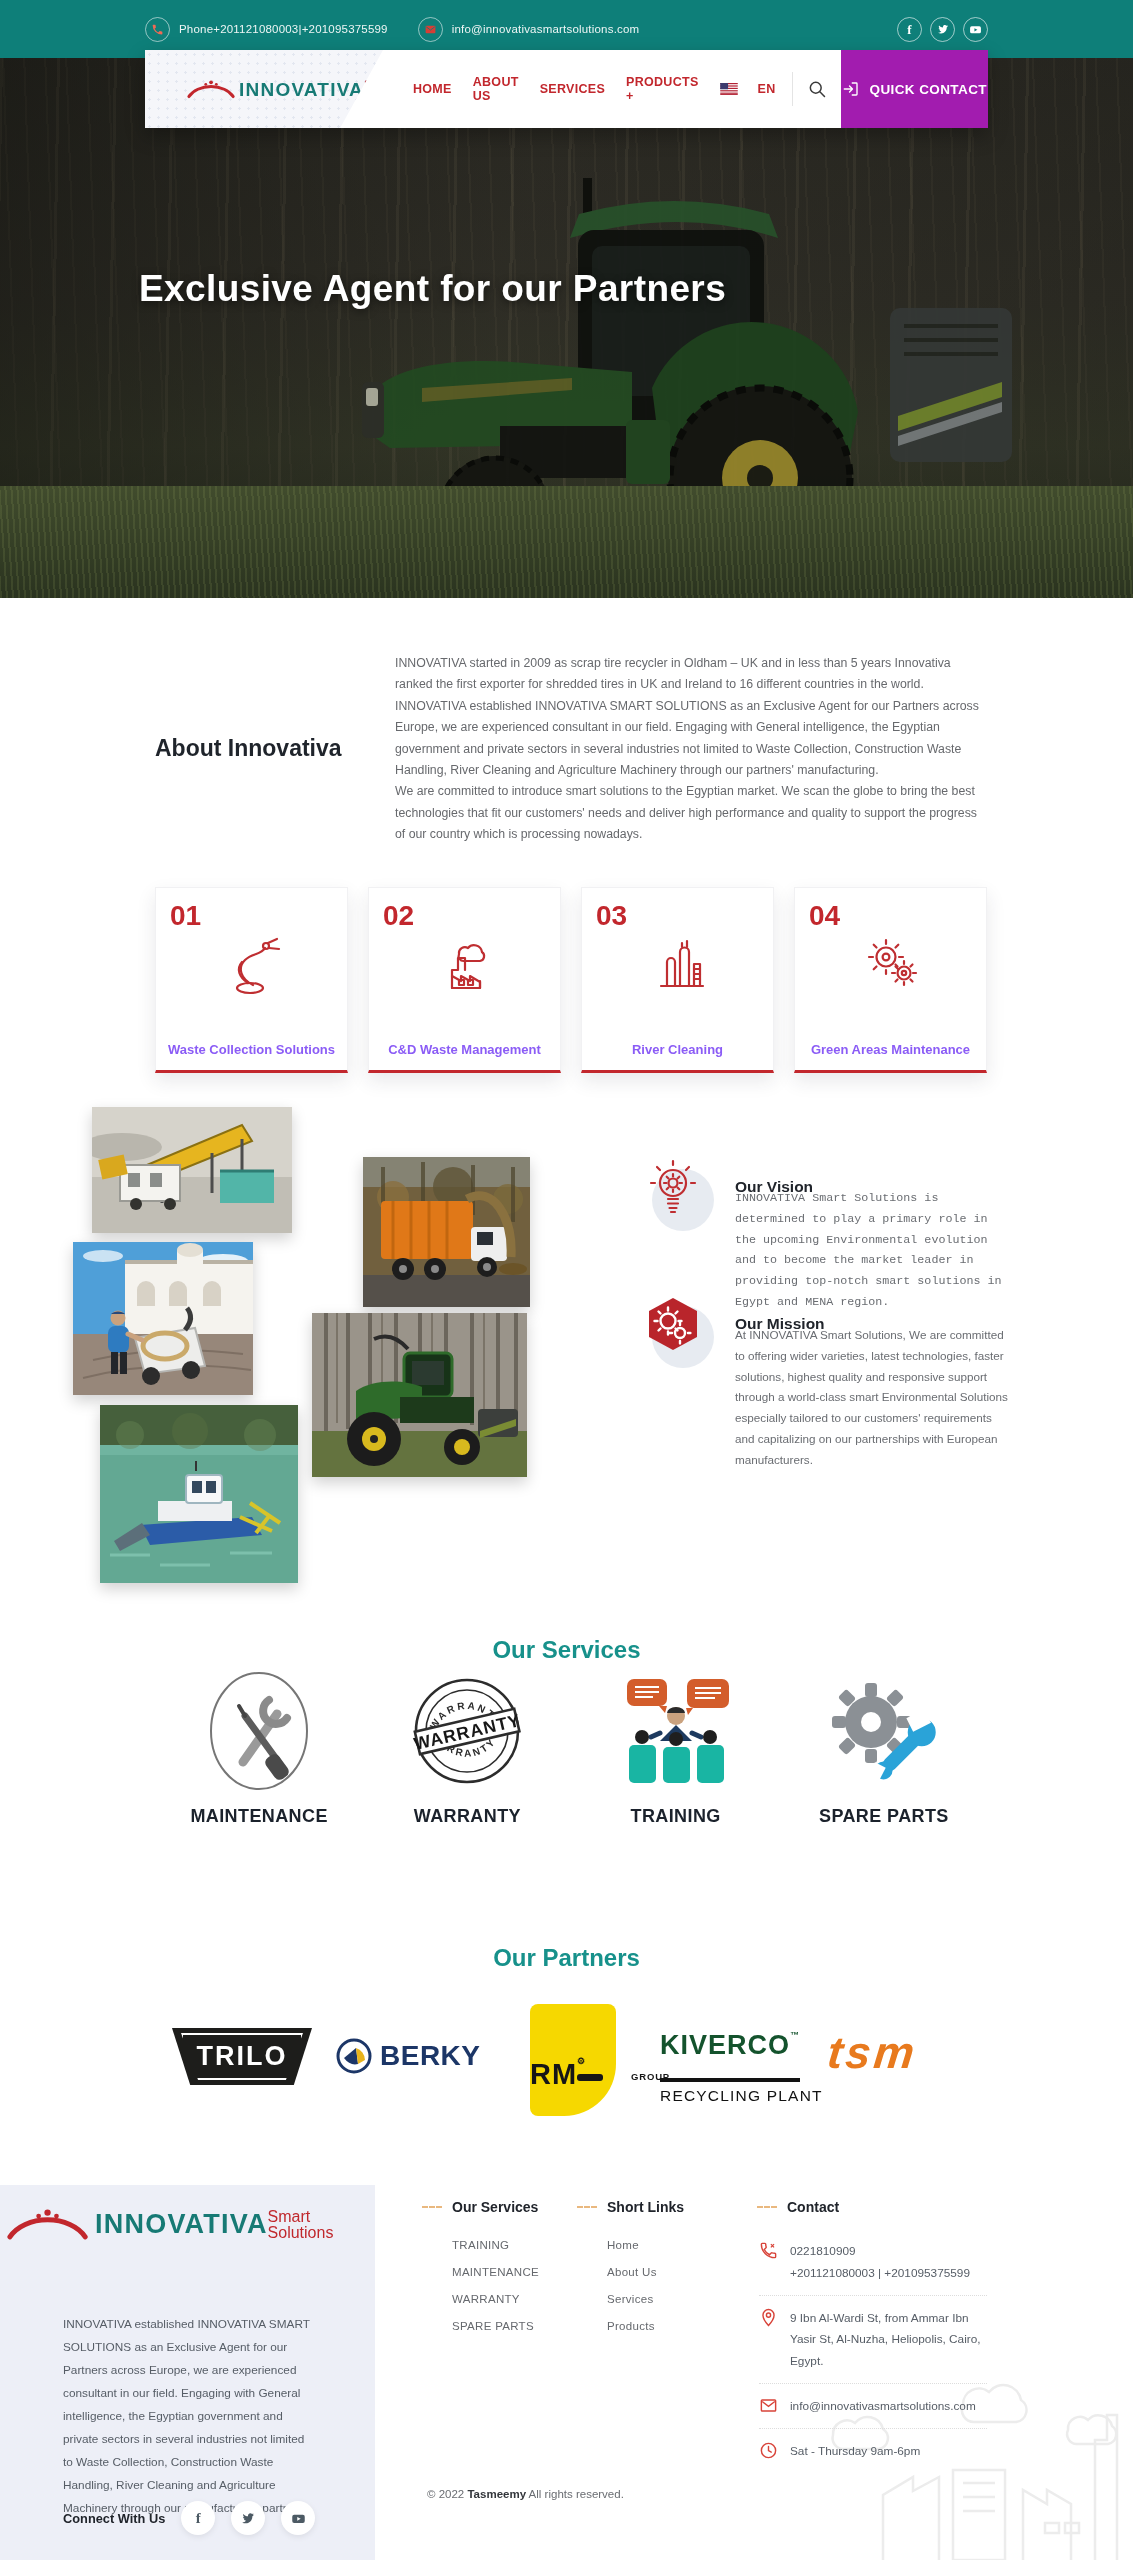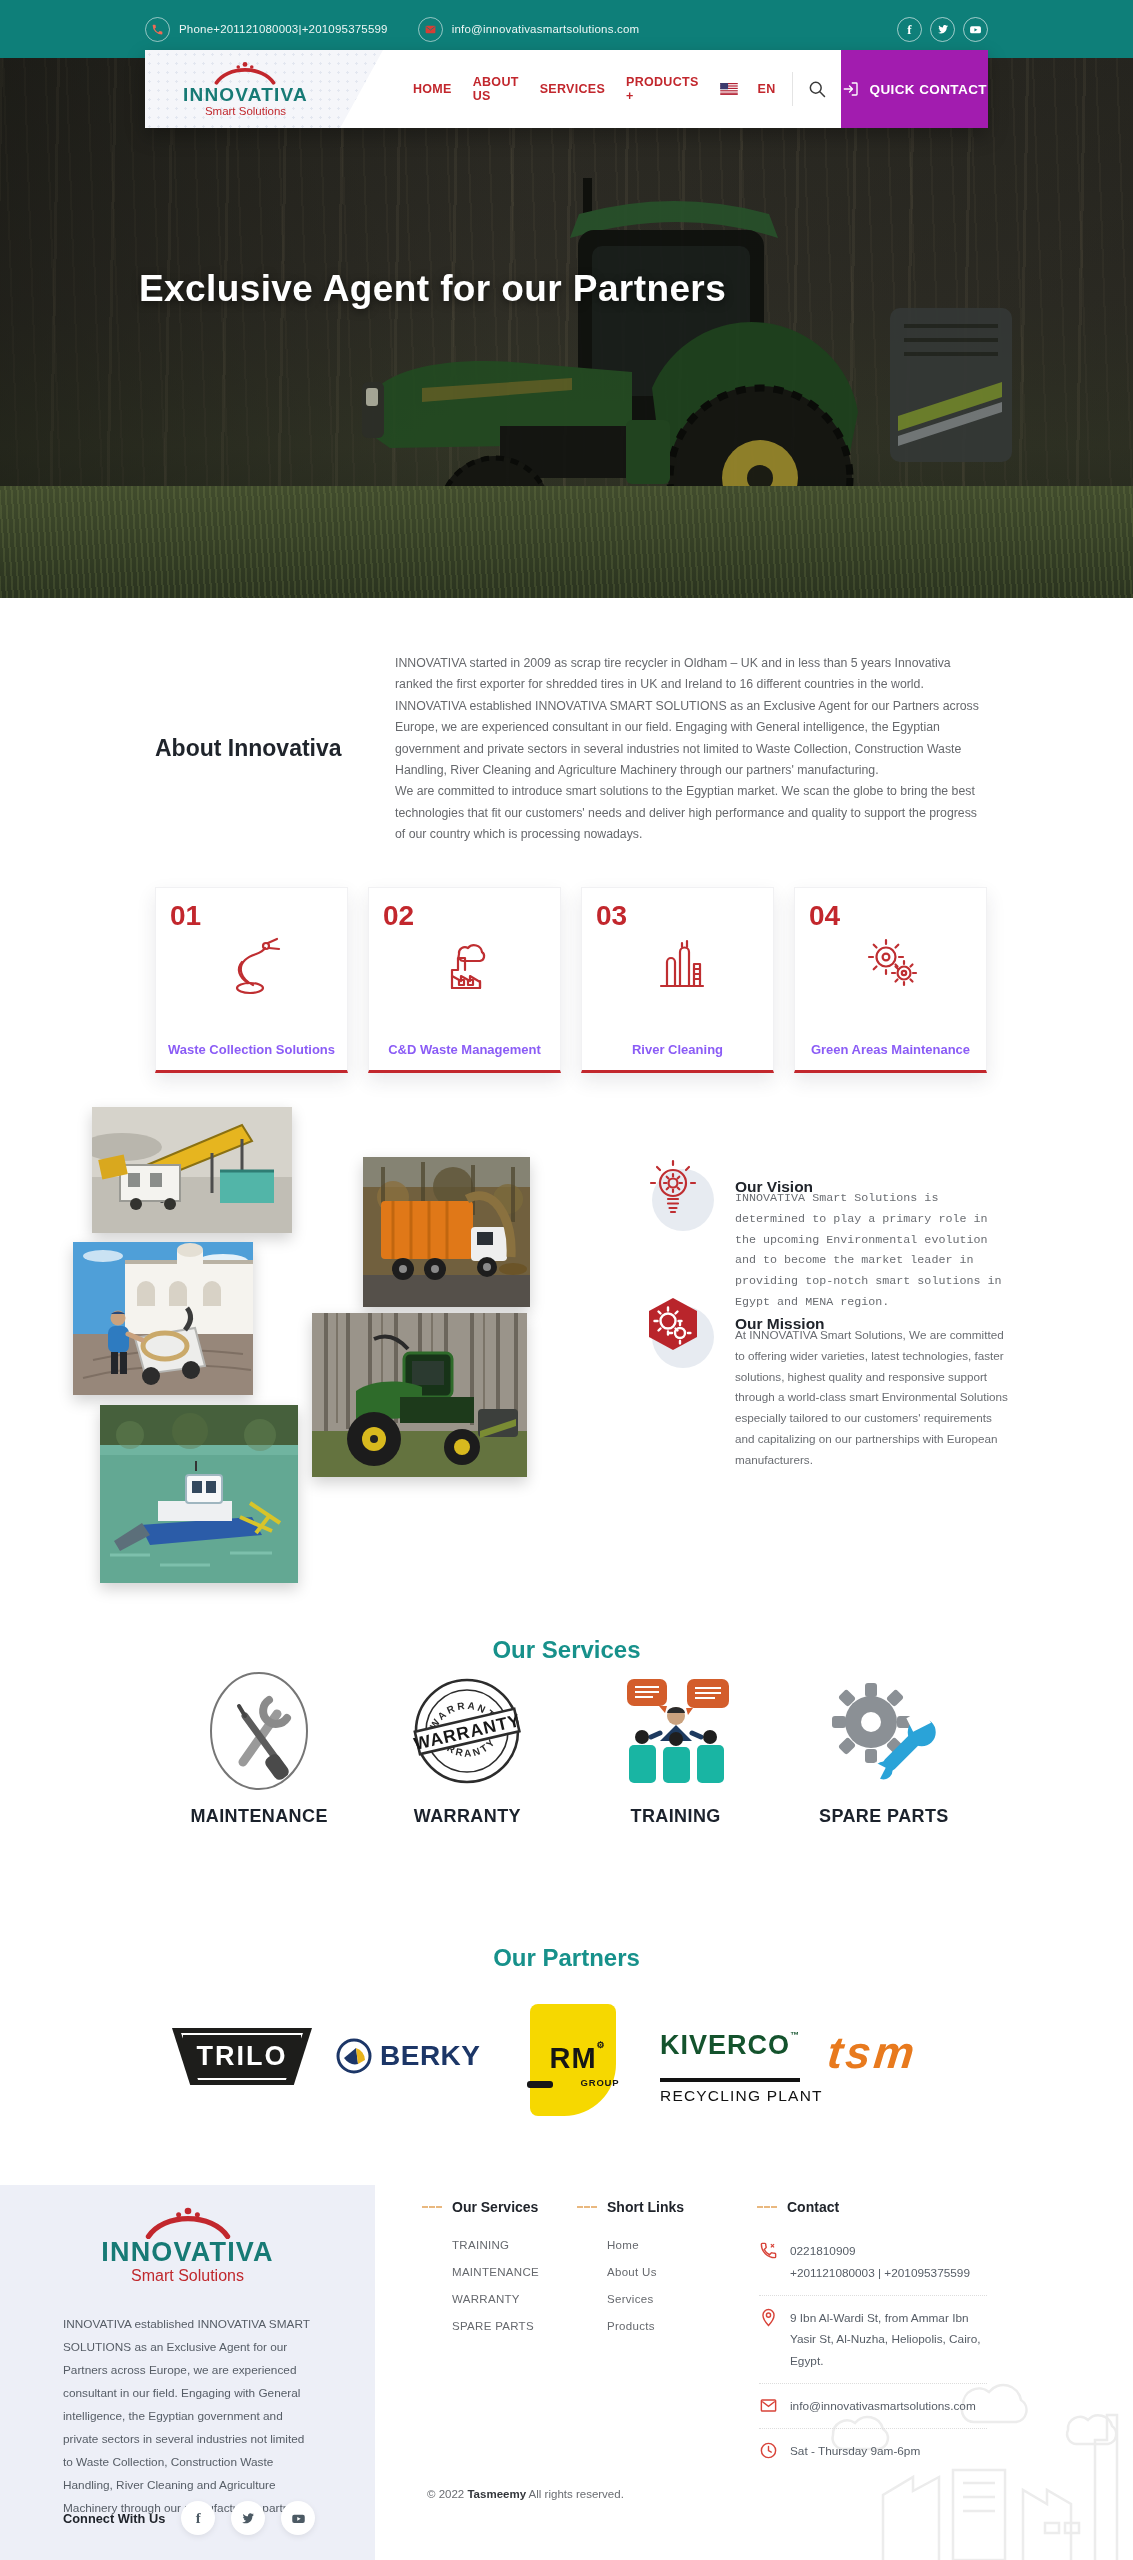--- a/index.html
+++ b/index.html
@@ -25,21 +25,21 @@
 
   
   .header { position:absolute; top:50px; left:145px; width:843px; height:78px; background:#fff;
     z-index:40; display:flex; align-items:center; box-shadow:0 8px 18px rgba(0,0,0,.28); }
   .logo-wrap { width:238px; height:100%; flex:0 0 auto;
     background-color:#f5f6fa;
     background-image:radial-gradient(#e3e7f0 1px, transparent 1.2px);
     background-size:9px 9px;
     clip-path:polygon(0 0, 100% 0, 82% 100%, 0 100%);
     display:flex; align-items:center; justify-content:flex-start; padding-left:38px; }
-  .brand { display:flex; flex-direction:column; align-items:center; line-height:1; }
+  .brand { display:flex; flex-direction:row; align-items:center; line-height:1; }
   .brand .bname { font-weight:800; color:#177a75; letter-spacing:1.2px; }
   .brand .bsub { color:#c0282d; margin-top:2px; }
   .brand-sm .bname { font-size:19px; }
   .brand-sm .bsub { font-size:11.5px; }
   .brand-lg .bname { font-size:27px; }
   .brand-lg .bsub { font-size:16px; }
   .nav { display:flex; align-items:center; gap:21px; margin-left:30px; }
   .nav a { color:#c2272d; font-size:12.5px; font-weight:700; letter-spacing:.3px; }
   .lang { display:flex; align-items:center; gap:20px; color:#8c1d1d; font-size:12px; font-weight:700; }
   .hdr-div { width:1px; height:34px; background:#e4e4e4; margin-left:16px; }
@@ -106,21 +106,21 @@
   .partners .sec-h { top:24px; }
   .logo-trilo { position:absolute; left:172px; top:128px; width:140px; height:57px; background:#1d1d1b;
     clip-path:polygon(0 0,100% 0,87% 100%,13% 100%); display:flex; align-items:center; justify-content:center; }
   .logo-trilo .inner { position:absolute; inset:5px 9px; border:2px solid #fff;
     clip-path:polygon(0 0,100% 0,86% 100%,14% 100%); }
   .logo-trilo .t { position:relative; color:#fff; font-size:27px; font-weight:800; letter-spacing:2px; }
   .logo-trilo .reg { position:absolute; right:2px; top:-2px; color:#1d1d1b; font-size:8px; font-weight:700; }
   .logo-berky { position:absolute; left:336px; top:138px; display:flex; align-items:center; gap:8px; }
   .logo-berky .t { color:#1c3667; font-size:28px; font-weight:800; letter-spacing:.5px; }
   .logo-rm { position:absolute; left:530px; top:104px; width:86px; height:112px; background:#f6d800;
-    border-radius:8px 8px 52px 8px; display:flex; flex-direction:column; align-items:center; padding-top:40px; }
+    border-radius:8px 8px 52px 8px; display:flex; align-items:center; padding-top:28px; }
   .logo-rm .t { color:#161616; font-size:29px; font-weight:800; letter-spacing:1px; line-height:1; position:relative; }
   .logo-rm .deg { position:absolute; right:-9px; top:-3px; font-size:9px; }
   .logo-rm .bar { width:26px; height:7px; background:#161616; border-radius:3px; margin:3px 24px 0 0; float:left; }
   .logo-rm .grp-row { display:flex; align-items:center; gap:4px; margin-top:4px; }
   .logo-rm .grp { color:#161616; font-size:9.5px; font-weight:800; letter-spacing:.8px; }
   .logo-kiverco { position:absolute; left:660px; top:130px; }
   .logo-kiverco .t { color:#14532d; font-size:27px; font-weight:800; letter-spacing:1px;
     border-bottom:4px solid #121212; padding-bottom:17px; display:inline-block; }
   .logo-kiverco .tm { font-size:9px; vertical-align:top; }
   .logo-kiverco .s { color:#121212; font-size:15.5px; letter-spacing:1.2px; margin-top:5px; }

